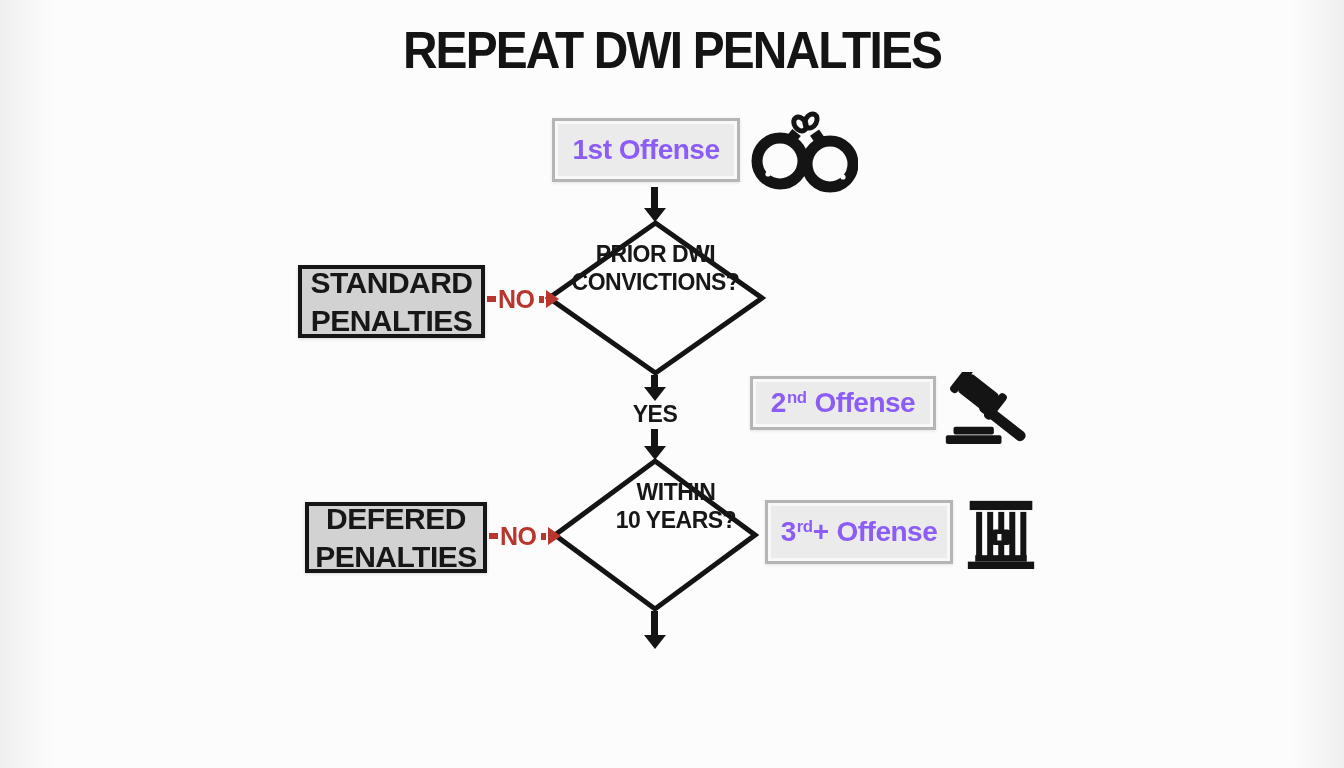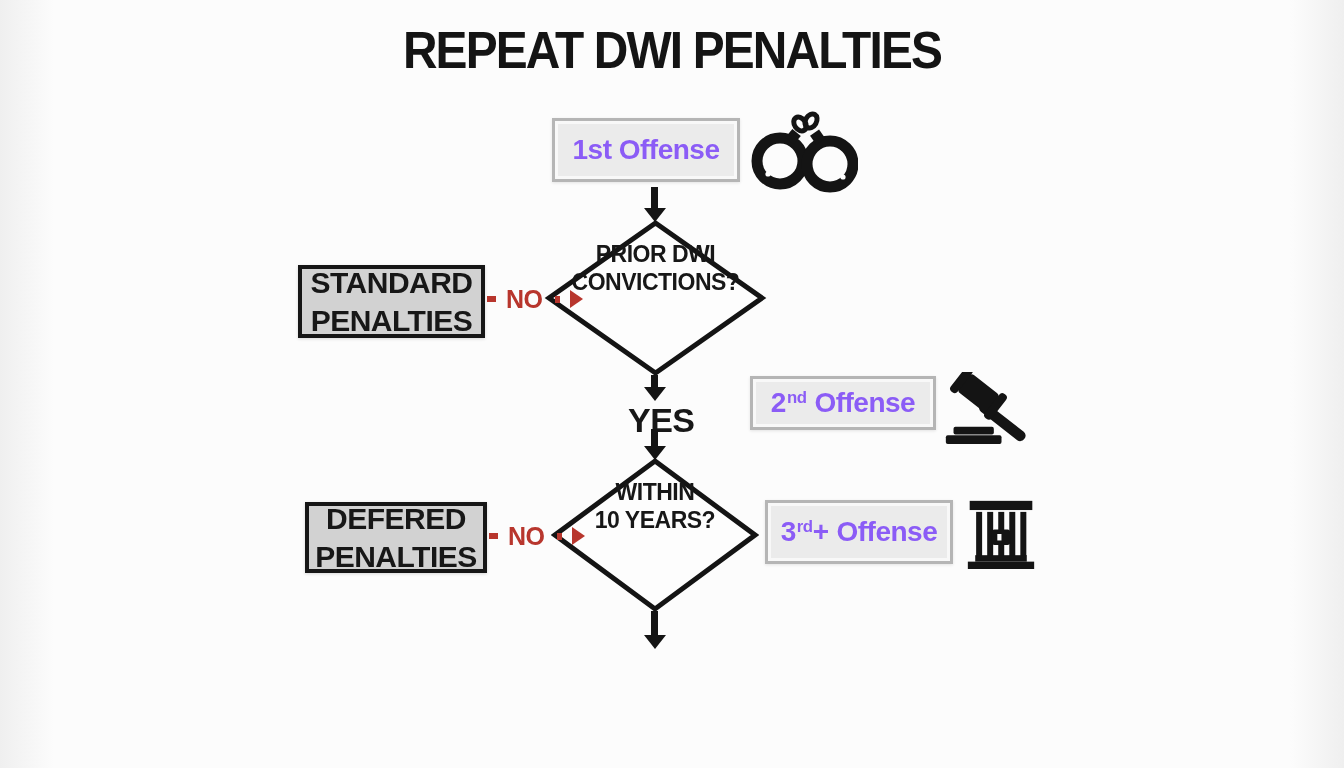--- a/index.html
+++ b/index.html
@@ -39,27 +39,27 @@
     position:absolute;display:flex;flex-direction:column;align-items:center;
     justify-content:flex-start;font-weight:bold;font-size:23px;line-height:1.22;
     letter-spacing:-0.5px;text-align:center;
   }
   .varrow{position:absolute;width:7px;background:#141414;}
   .varrow::after{
     content:"";position:absolute;top:100%;left:50%;transform:translateX(-50%);
     border:11px solid transparent;border-bottom:0;border-top:14px solid #141414;
   }
   .no-edge{
-    position:absolute;display:flex;align-items:center;gap:10px;
+    position:absolute;display:flex;align-items:center;gap:2px;
     color:#b8362d;font-weight:bold;font-size:25px;letter-spacing:-0.5px;height:26px;
   }
   .no-dash{width:9px;height:6px;background:#b8362d;}
   .no-shaft{width:5px;height:7px;background:#b8362d;margin-left:2px;}
   .no-head{width:0;height:0;border-left:13px solid #b8362d;border-top:9px solid transparent;border-bottom:9px solid transparent;}
-  .yes{position:absolute;font-weight:bold;font-size:34px;text-align:center;letter-spacing:-0.5px;}
+  .yes{position:absolute;font-weight:bold;font-size:23px;text-align:center;letter-spacing:-0.5px;}
   .icon{position:absolute;}
   .icon .fill{fill:#141414;}
   .icon .strokeonly{fill:none;stroke:#141414;}
 </style>
 </head>
 <body>
 
 <div class="frame">
 
   <h1 class="title">REPEAT DWI PENALTIES</h1>
@@ -118,21 +118,21 @@
     <g transform="translate(38 22) rotate(38)">
       <rect class="fill" x="-19" y="-12" width="38" height="24" rx="4"></rect>
       <rect class="fill" x="-27" y="-16" width="9" height="32" rx="4"></rect>
       <rect class="fill" x="18" y="-16" width="9" height="32" rx="4"></rect>
     </g>
   </svg>
 
   <svg class="diamond" style="left:551px;top:457px;" width="208" height="156" viewBox="0 0 208 156">
     <polygon points="104,4 204,78 104,152 4,78"></polygon>
   </svg>
-  <div class="dtext" style="left:571px;top:478px;width:168px;height:114px;">
+  <div class="dtext" style="left:592px;top:478px;width:168px;height:114px;">
     <span>WITHIN</span>
     <span>10 YEARS?</span>
   </div>
 
   <div class="box penalty" style="left:305px;top:502px;width:182px;height:71px;">
     <div class="stack">
       <span>DEFERED</span>
       <span>PENALTIES</span>
     </div>
   </div>

